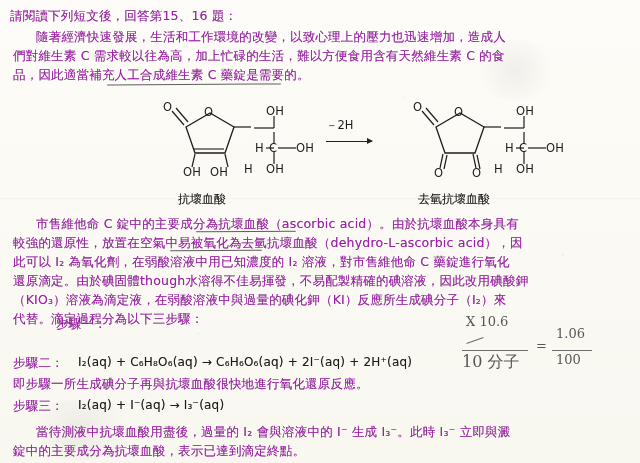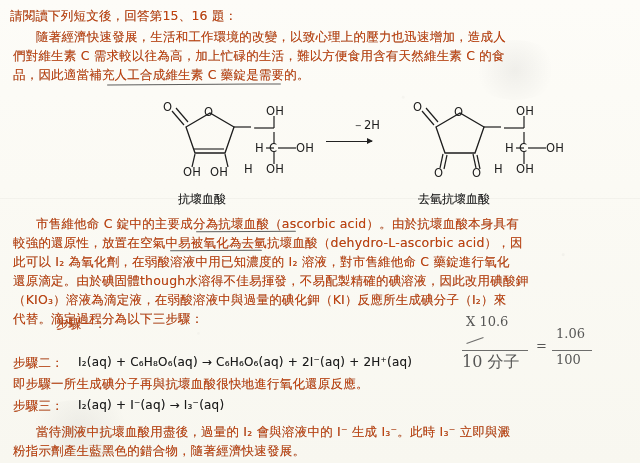--- a/index.html
+++ b/index.html
@@ -23,40 +23,40 @@
     pointer-events:none;
   }
   .sheet{position:absolute;inset:0;padding:0;}
 
   .ln{
     position:absolute;
     font-size:12.5px;
     line-height:15px;
     letter-spacing:0.2px;
     white-space:nowrap;
-    color:#c2410c;
+    color:#a21caf;
   }
 
   
   .ink{ text-shadow:0 0 0.6px rgba(0,0,0,0.35); }
 
   .underline-hand{
     position:absolute;
     height:1px;
     background:#2a2a2a;
     opacity:.75;
     border-radius:2px;
     transform:rotate(-0.4deg);
   }
 
   
   .struct{position:absolute;}
   .atom{position:absolute;font-size:11.5px;letter-spacing:0.3px;}
 
-  .arrow-wrap{position:absolute;text-align:right;font-size:11px;}
+  .arrow-wrap{position:absolute;text-align:left;font-size:11px;}
   .arrow-line{width:46px;height:1px;background:#222;position:relative;top:8px;}
   .arrow-line:after{
     content:"";position:absolute;right:-1px;top:-3px;
     border-left:6px solid #222;border-top:3.5px solid transparent;border-bottom:3.5px solid transparent;
   }
 
   .caption{position:absolute;font-size:12px;}
 
   .formula{
     position:absolute;font-size:12px;letter-spacing:0.2px;white-space:nowrap;
@@ -195,21 +195,21 @@
 
   <div class="ln ink" style="left:13px;top:376px;">即步驟一所生成碘分子再與抗壞血酸很快地進行氧化還原反應。</div>
 
   <div class="ln ink" style="left:13px;top:355px;">步驟二：</div>
   <div class="formula ink" style="left:78px;top:355px;">I₂(aq) + C₆H₈O₆(aq) → C₆H₆O₆(aq) + 2I⁻(aq) + 2H⁺(aq)</div>
 
   <div class="ln ink" style="left:13px;top:398px;">步驟三：</div>
   <div class="formula ink" style="left:78px;top:398px;">I₂(aq) + I⁻(aq) → I₃⁻(aq)</div>
 
   <div class="ln ink" style="left:36px;top:424px;">當待測液中抗壞血酸用盡後，過量的 I₂ 會與溶液中的 I⁻ 生成 I₃⁻。此時 I₃⁻ 立即與澱</div>
-  <div class="ln ink" style="left:13px;top:443px;">粉指示劑產生藍黑色的錯合物，隨著經濟快速發展。</div>
+  <div class="ln ink" style="left:13px;top:443px;">錠中的主要成分為抗壞血酸，表示已達到滴定終點。</div>
 
   <div class="note" style="left:466px;top:314px;">X 10.6</div>
   <div class="strike" style="left:466px;top:340px;width:18px;"></div>
   <div class="notebar" style="left:462px;top:350px;width:66px;"></div>
   <div class="note" style="left:462px;top:352px;font-size:16px;">10 分子</div>
   <div class="note" style="left:536px;top:338px;">=</div>
   <div class="note" style="left:556px;top:326px;">1.06</div>
   <div class="notebar" style="left:552px;top:350px;width:40px;"></div>
   <div class="note" style="left:556px;top:352px;">100</div>
 

